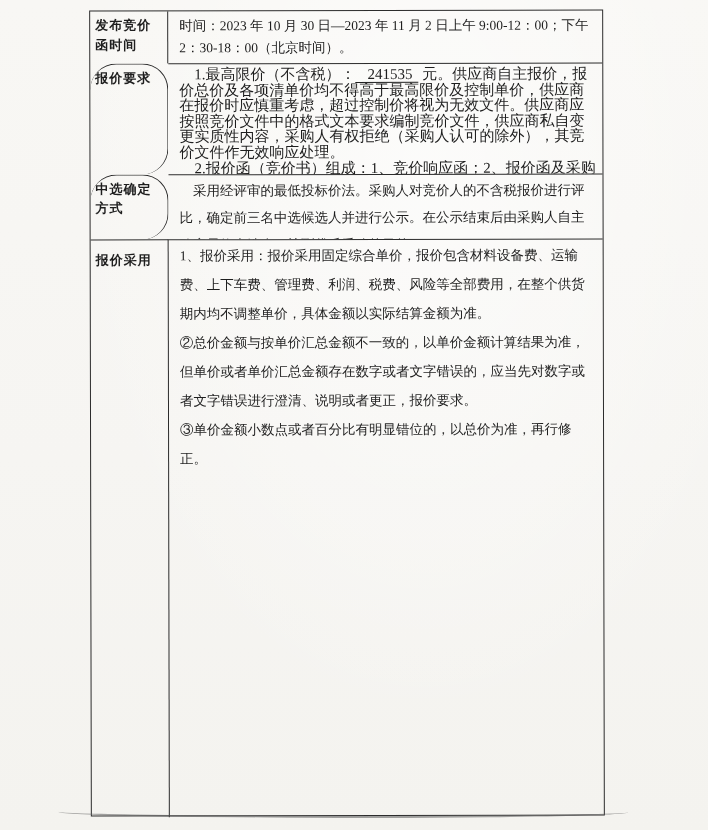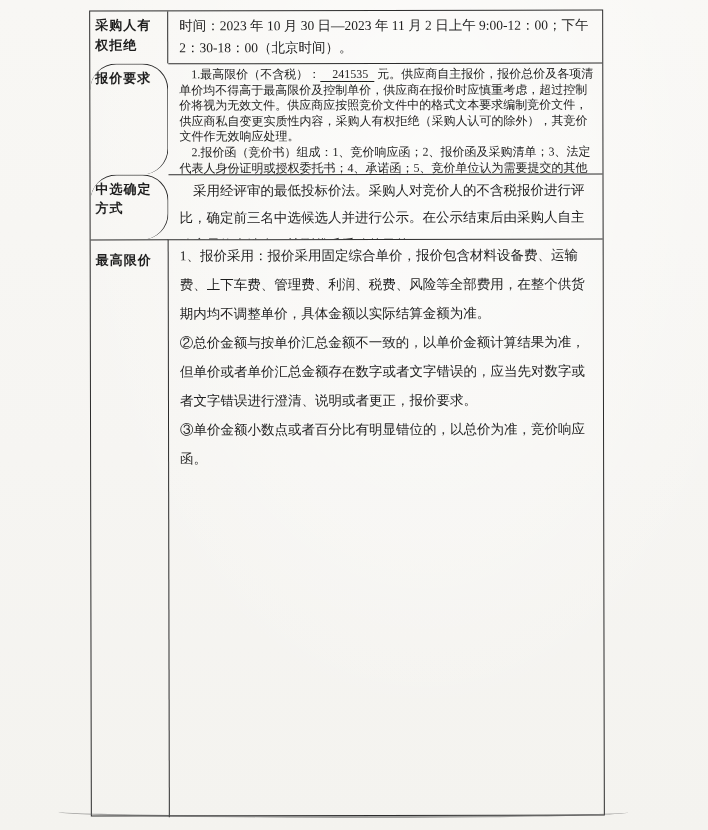--- a/index.html
+++ b/index.html
@@ -36,21 +36,21 @@
     font-size:13.5px;font-weight:500;
     padding:3px 5px 2px 11px;
   }
   .r2{border-top:1.5px solid #2c2c2c;}
   .r3{border-top:1.5px solid #2c2c2c;}
   .r4{border-top:1.5px solid #2c2c2c;}
   .v-top{justify-content:flex-start;}
   .v-center{border-radius:26px;}
   .label-row3{line-height:19px;}
   .row1-content{line-height:22px;padding-top:4px;}
-  .row2-content{line-height:15.6px;font-size:12px;padding-top:3px;}
+  .row2-content{line-height:15.6px;font-size:15px;padding-top:3px;}
   .row3-content{line-height:27px;padding-top:2px;}
   .row4-content{line-height:29px;padding-top:1px;}
   .para{margin:0;}
   .indent1{text-indent:1em;}
   .price-underline{
     border-bottom:1px solid #1e1e1e;
     padding:0 6px 0 12px;
     font-family:"Liberation Serif","DejaVu Serif",serif;
   }
   .scan-curl{
@@ -61,21 +61,21 @@
   }
 </style>
 </head>
 <body>
 
 <div class="paper-noise"></div>
 
 <div class="doc-table">
 
   <div class="cell label-cell v-top">
-    <span>采购人有权拒绝</span>
+    <span>发布竞价函时间</span>
   </div>
   <div class="cell content-cell row1-content">
     <p class="para">时间：2023 年 10 月 30 日—2023 年 11 月 2 日上午 9:00-12：00；下午 2：30-18：00（北京时间）。</p>
   </div>
 
   <div class="cell label-cell v-center r2">
     <span>报价要求</span>
   </div>
   <div class="cell content-cell row2-content r2">
     <p class="para indent1"><span>1.最高限价（不含税）：</span><span class="price-underline">241535</span> <span>元。供应商自主报价，报价总价及各项清单价均不得高于最高限价及控制单价，供应商在报价时应慎重考虑，超过控制价将视为无效文件。供应商应按照竞价文件中的格式文本要求编制竞价文件，供应商私自变更实质性内容，采购人有权拒绝（采购人认可的除外），其竞价文件作无效响应处理。</span></p>
@@ -84,24 +84,24 @@
   </div>
 
   <div class="cell label-cell v-center label-row3 r3">
     <span>中选确定方式</span>
   </div>
   <div class="cell content-cell row3-content r3">
     <p class="para indent1">采用经评审的最低投标价法。采购人对竞价人的不含税报价进行评比，确定前三名中选候选人并进行公示。在公示结束后由采购人自主确定最终中选人，达到优质采购的目的。</p>
   </div>
 
   <div class="cell label-cell v-top r4">
-    <span style="padding-top:6px">最高限价</span>
+    <span style="padding-top:6px">报价采用</span>
   </div>
   <div class="cell content-cell row4-content r4">
     <p class="para">1、报价采用：报价采用固定综合单价，报价包含材料设备费、运输费、上下车费、管理费、利润、税费、风险等全部费用，在整个供货期内均不调整单价，具体金额以实际结算金额为准。</p>
     <p class="para">②总价金额与按单价汇总金额不一致的，以单价金额计算结果为准，但单价或者单价汇总金额存在数字或者文字错误的，应当先对数字或者文字错误进行澄清、说明或者更正，报价要求。</p>
-    <p class="para">③单价金额小数点或者百分比有明显错位的，以总价为准，竞价响应函。</p>
+    <p class="para">③单价金额小数点或者百分比有明显错位的，以总价为准，再行修正。</p>
 
   </div>
 
 </div>
 
 <div class="scan-curl"></div>
 
 </body></html>

